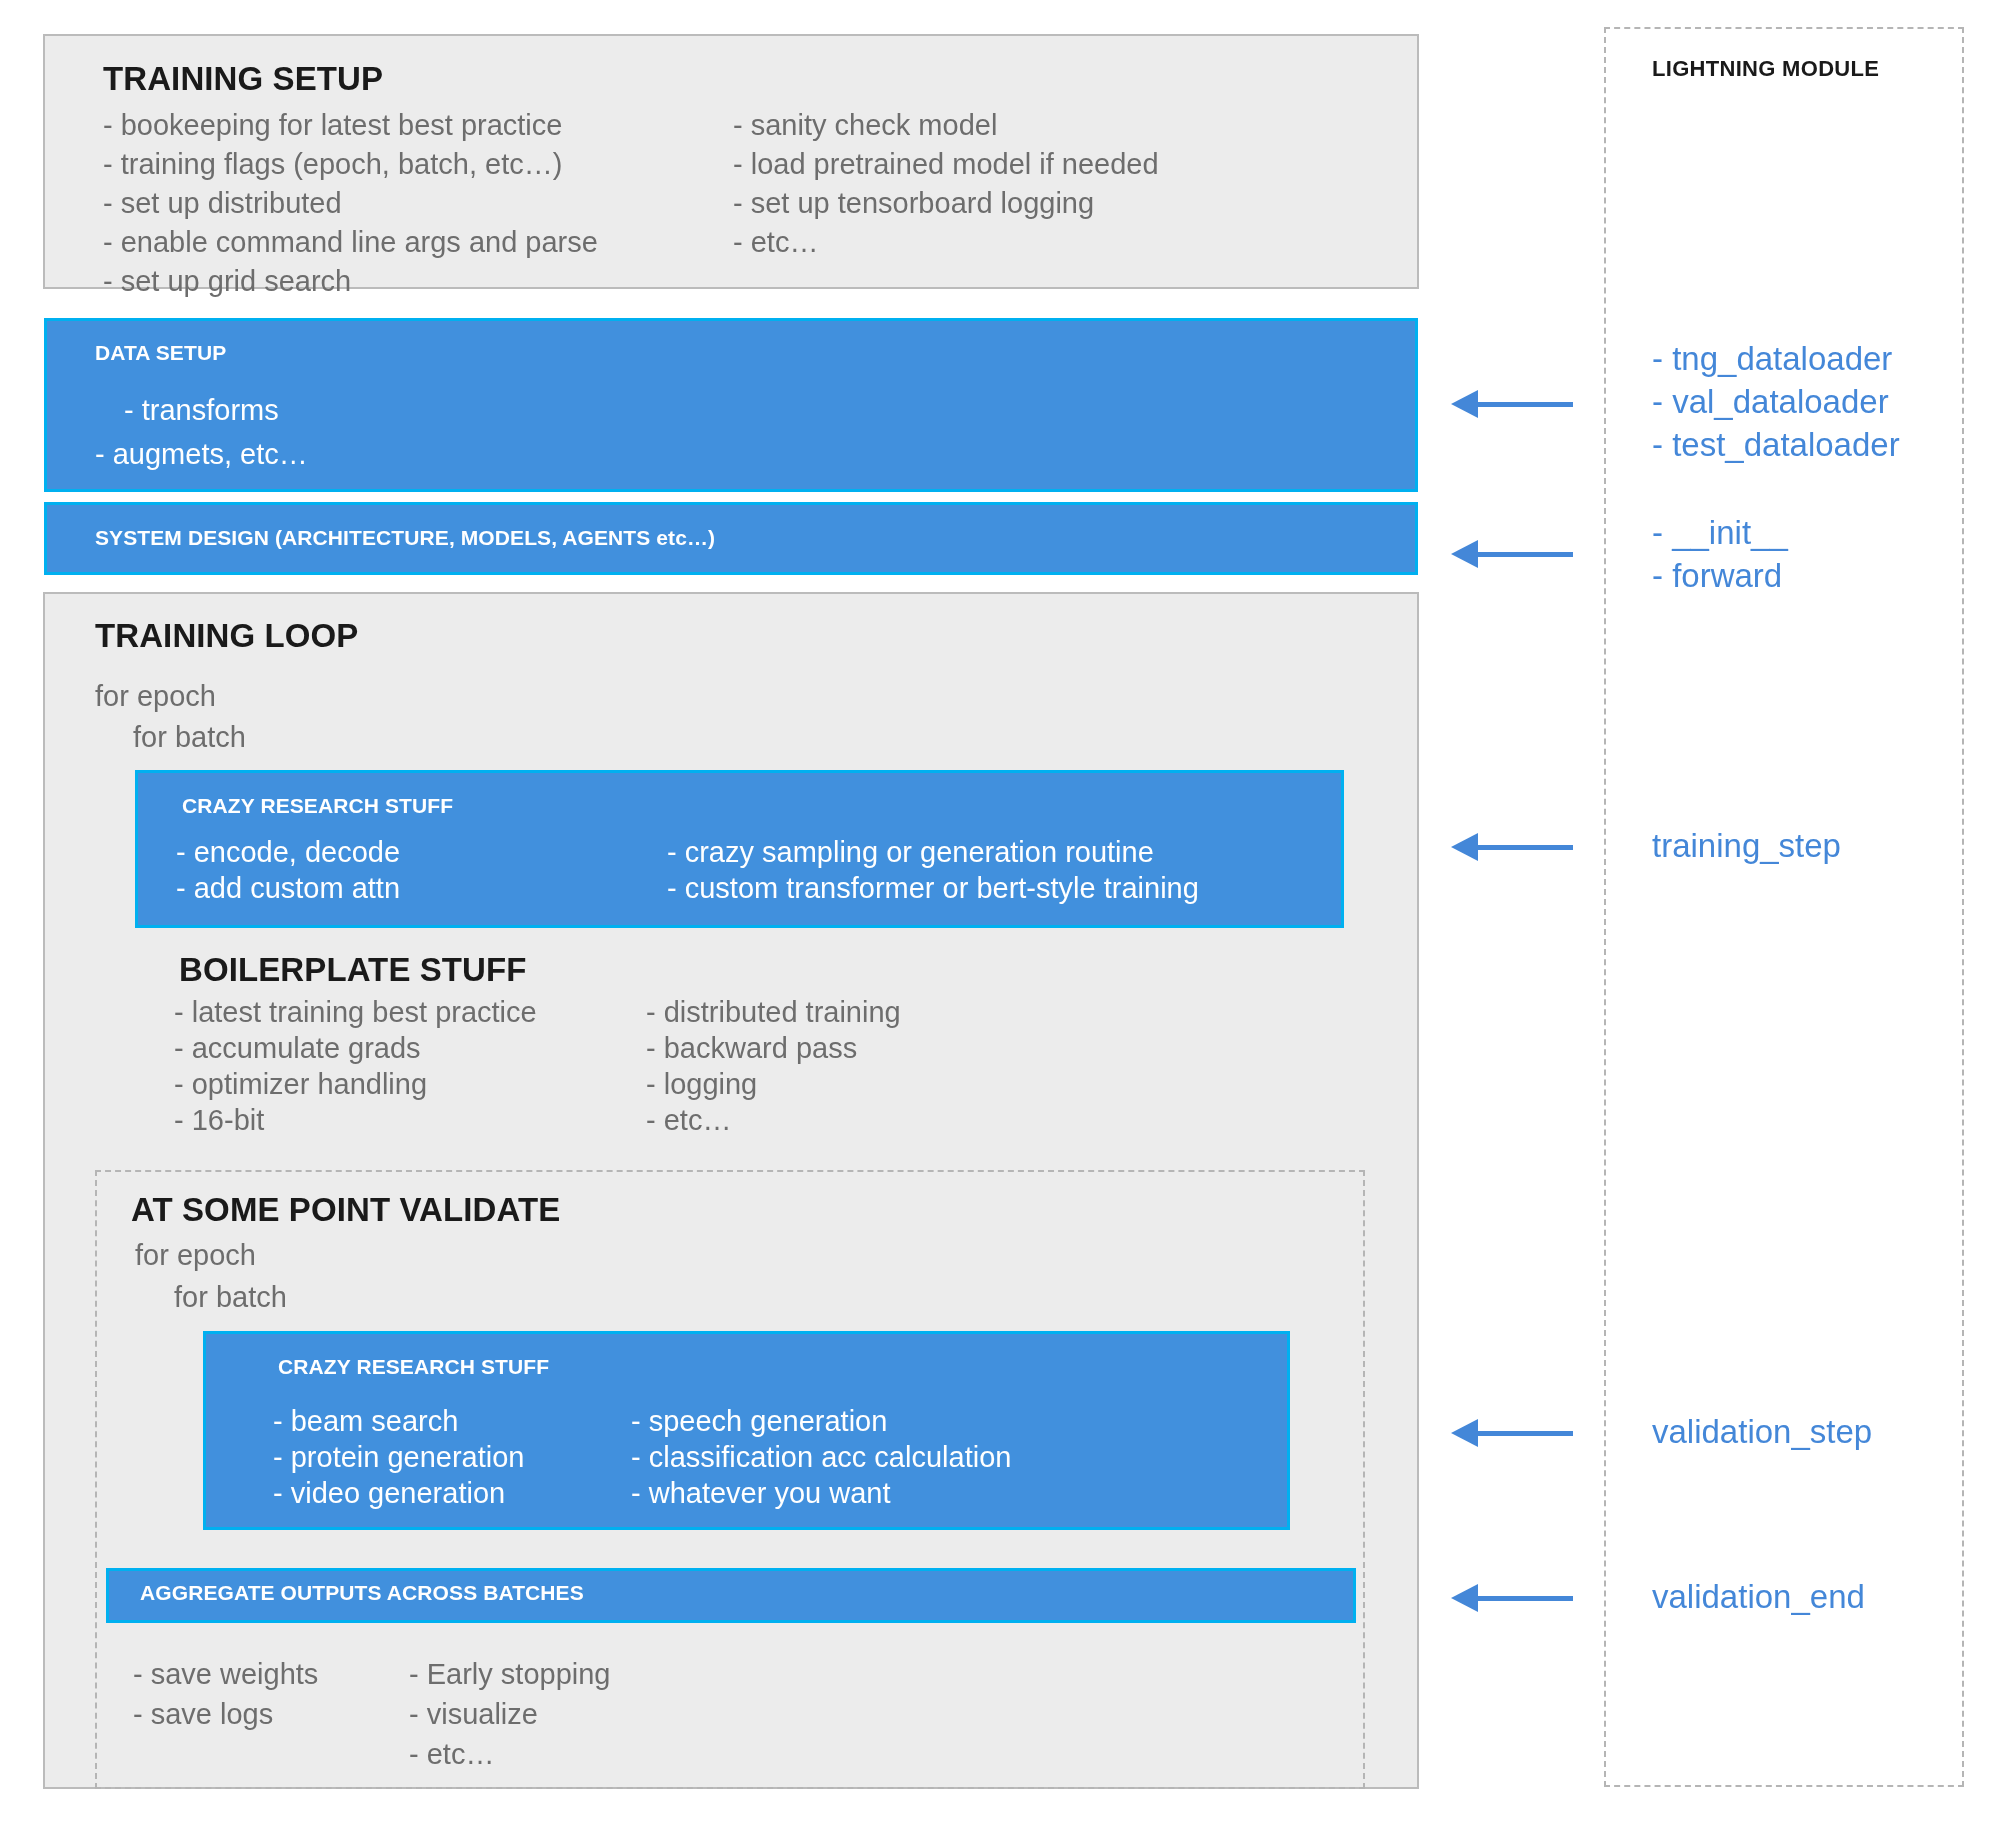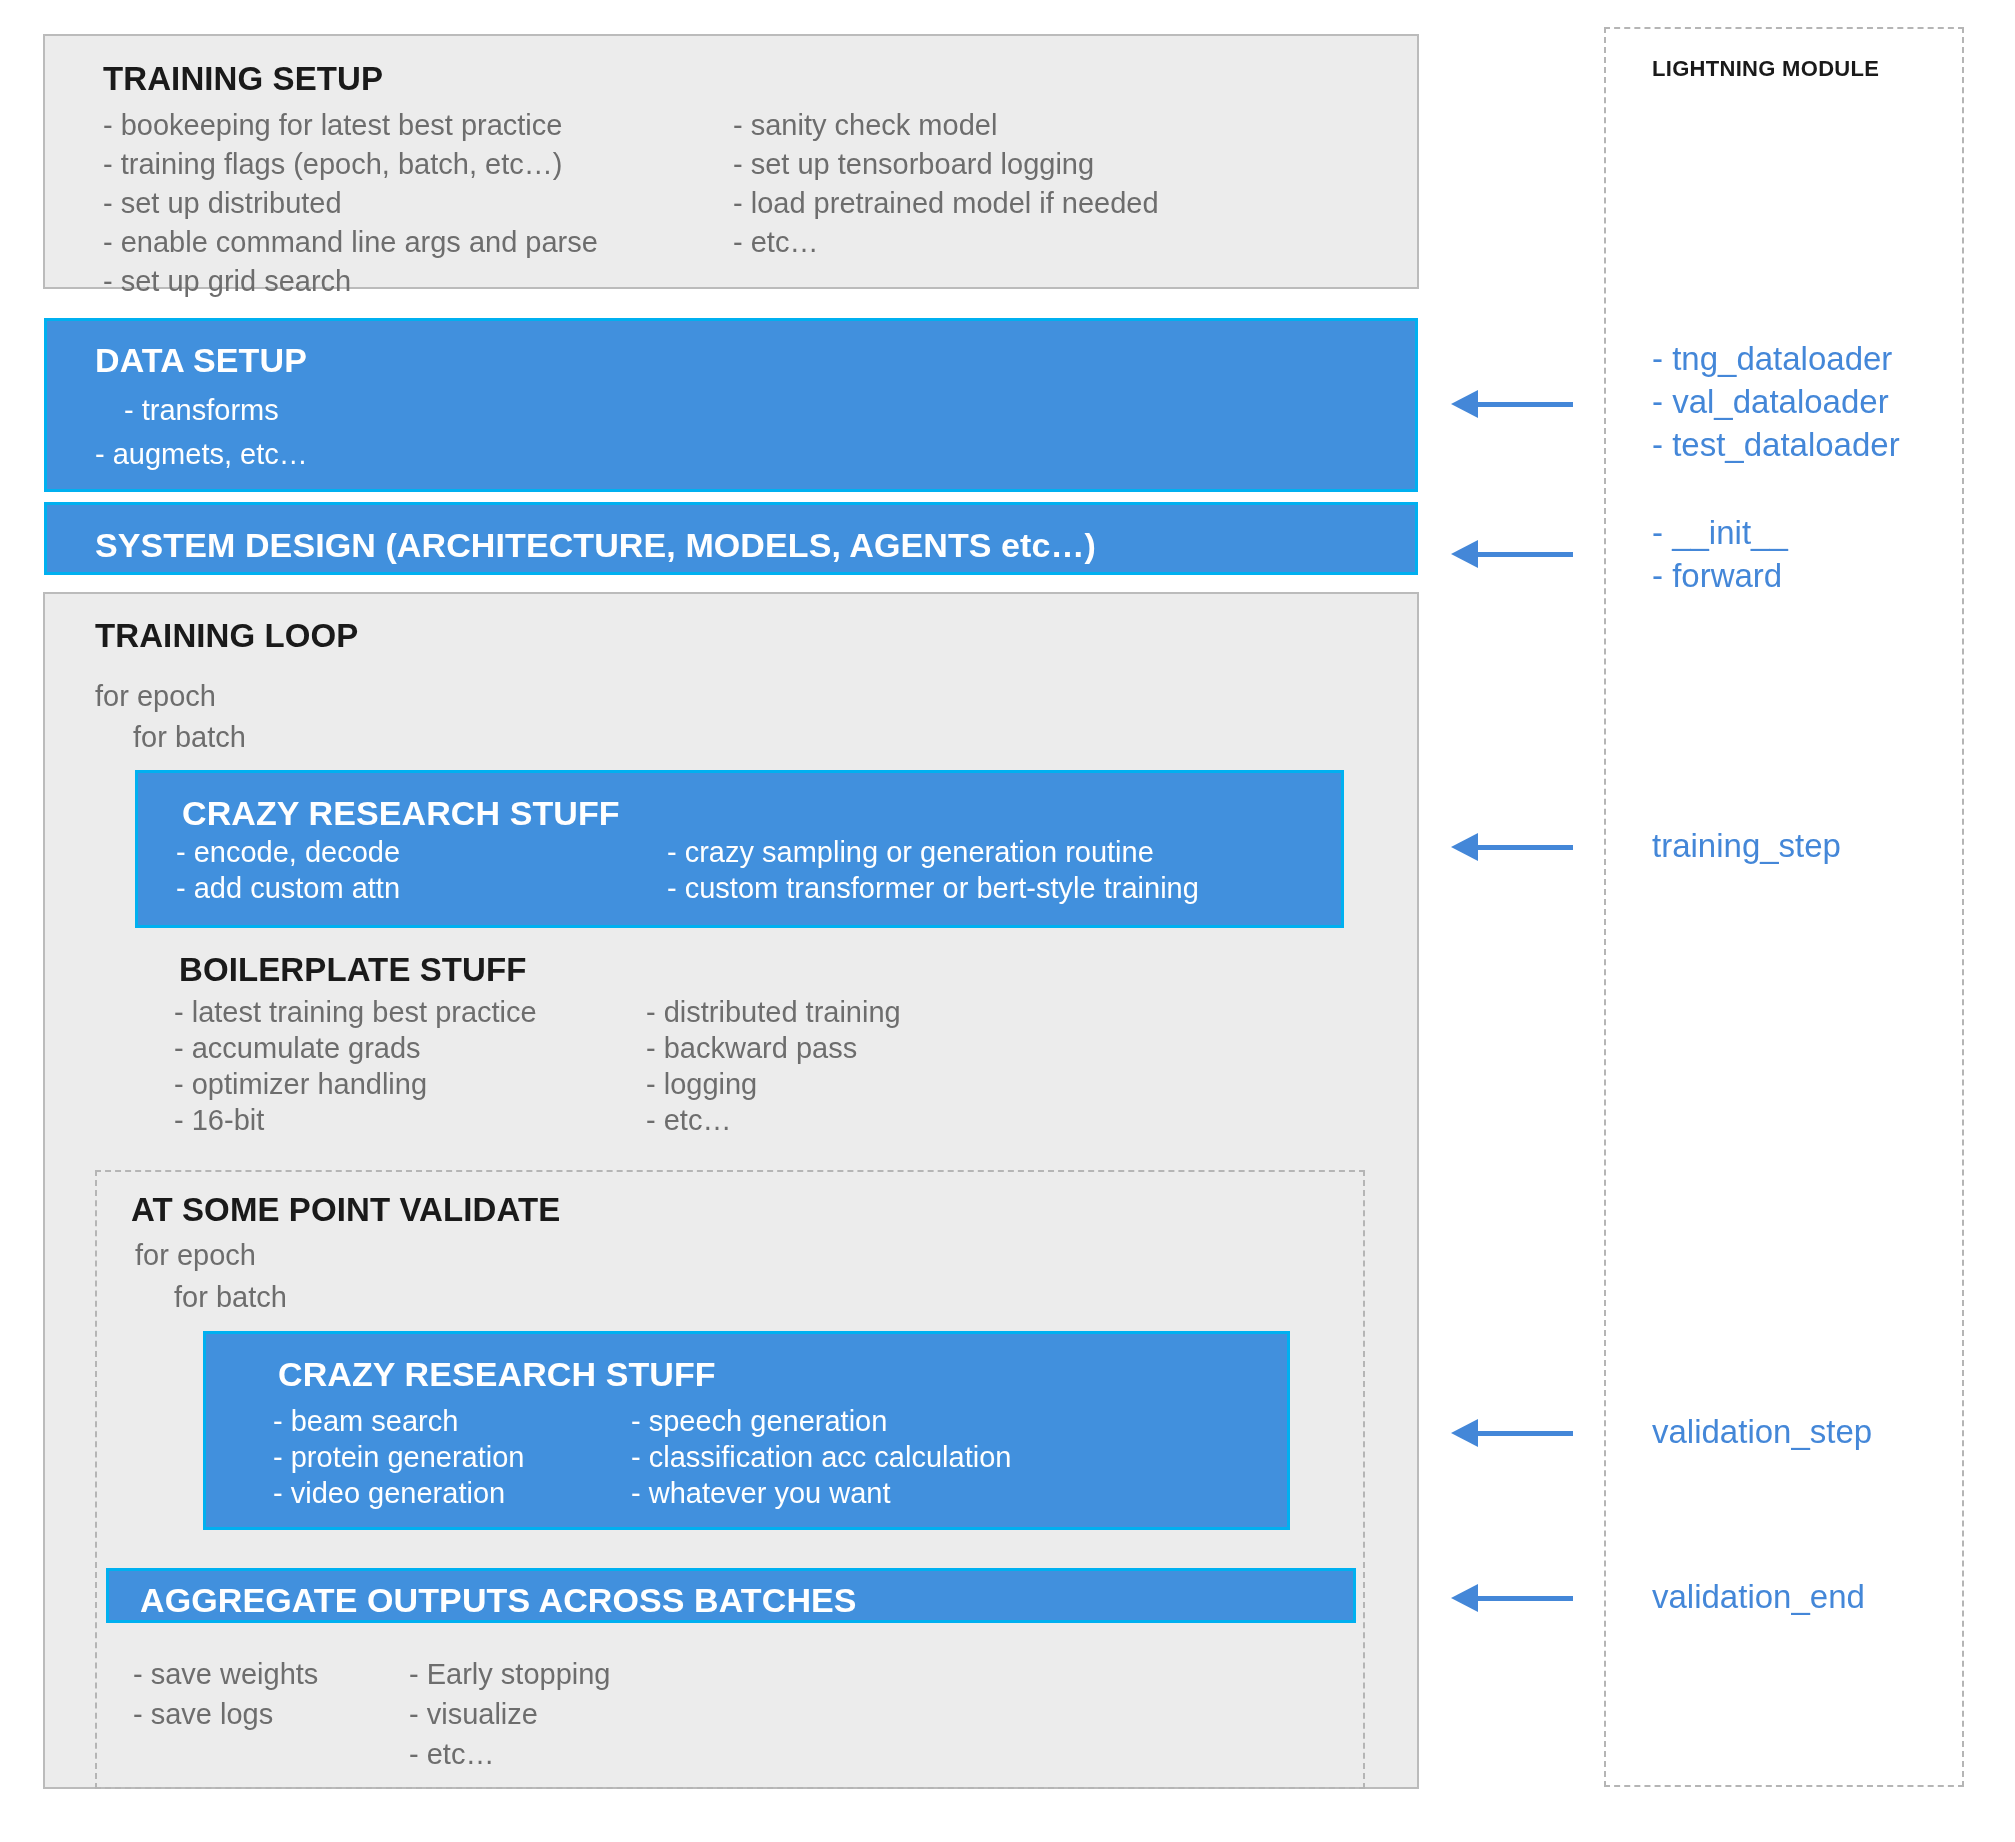--- a/index.html
+++ b/index.html
@@ -39,21 +39,21 @@
   .heading-dark {
     color: #1a1a1a;
     font-weight: bold;
     font-size: 33px;
     letter-spacing: 0.1px;
     white-space: nowrap;
   }
   .heading-white {
     color: #ffffff;
     font-weight: bold;
-    font-size: 34px;
+    font-size: 21px;
     letter-spacing: 0.1px;
     white-space: nowrap;
   }
   .body-gray {
     color: #6d6d6d;
     font-size: 29px;
     font-weight: normal;
     white-space: nowrap;
   }
   .body-white {
@@ -122,22 +122,22 @@
 <ul class="abs plain body-gray lines-54" style="left:103px; top:106px;">
   <li>- bookeeping for latest best practice</li>
   <li>- training flags (epoch, batch, etc…)</li>
   <li>- set up distributed</li>
   <li>- enable command line args and parse</li>
   <li>- set up grid search</li>
 </ul>
 
 <ul class="abs plain body-gray lines-54" style="left:733px; top:106px;">
   <li>- sanity check model</li>
+  <li>- load pretrained model if needed</li>
   <li>- set up tensorboard logging</li>
-  <li>- load pretrained model if needed</li>
   <li>- etc…</li>
 </ul>
 
 <div class="abs blue-panel" style="left:44px; top:318px; width:1374px; height:174px;"></div>
 
 <div class="abs heading-white" style="left:95px; top:341px;">DATA SETUP</div>
 
 <ul class="abs plain body-white lines-62" style="left:95px; top:388px;text-align:center;">
   <li>- transforms</li>
   <li>- augmets, etc…</li>

